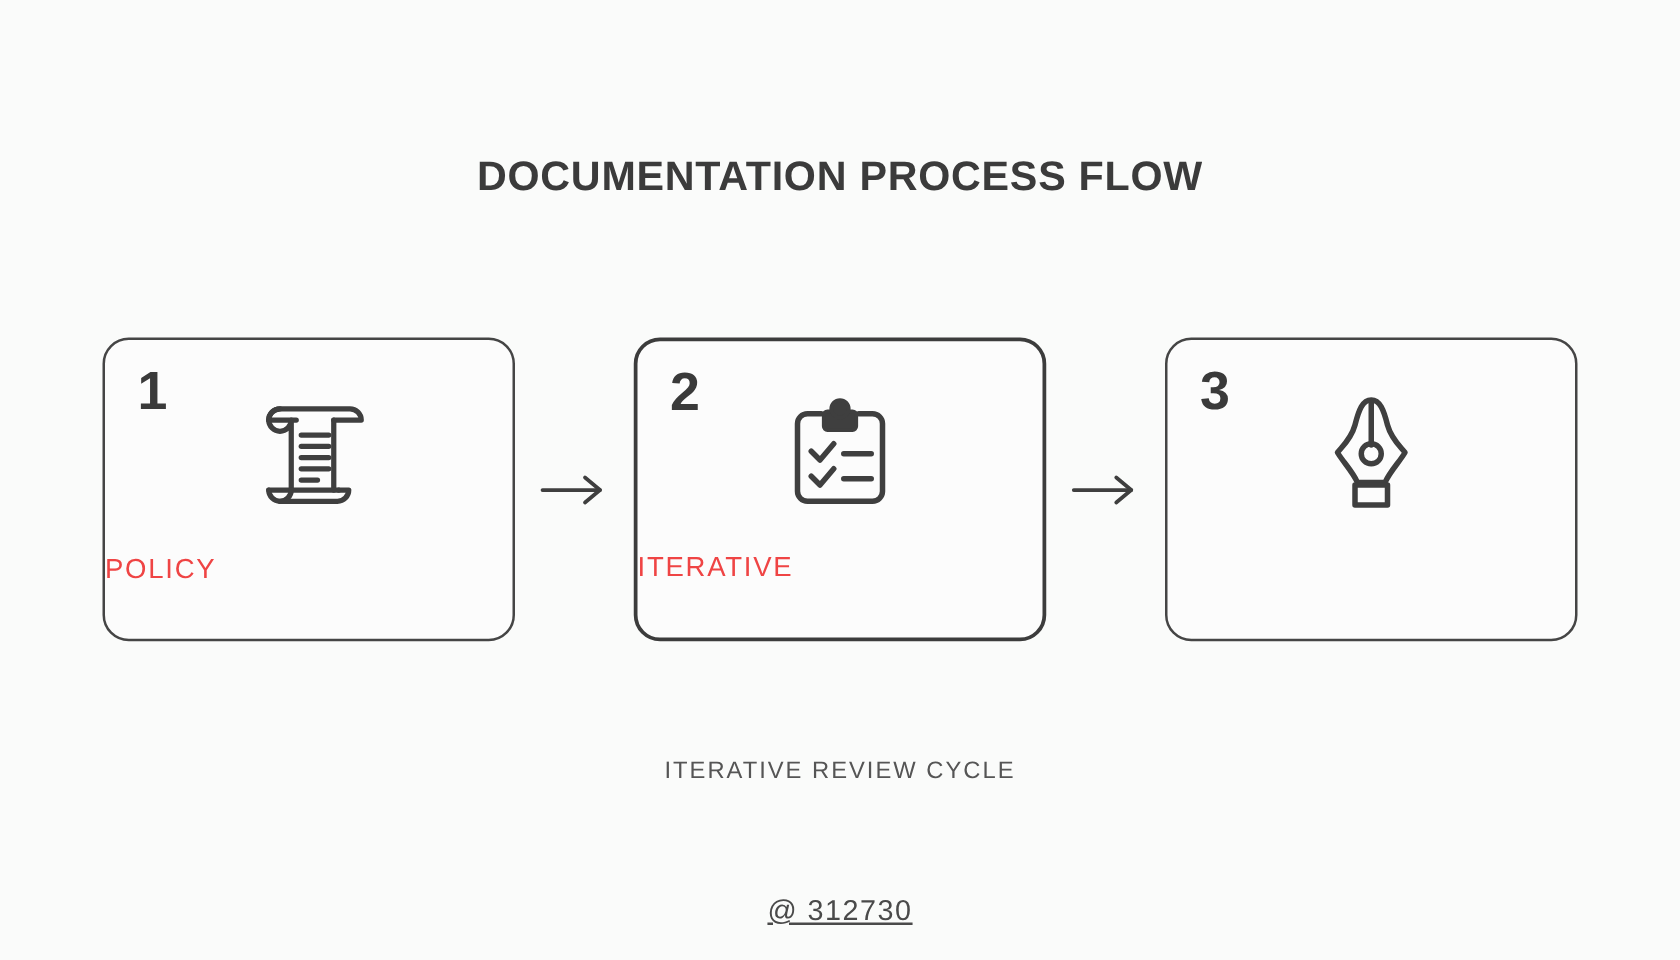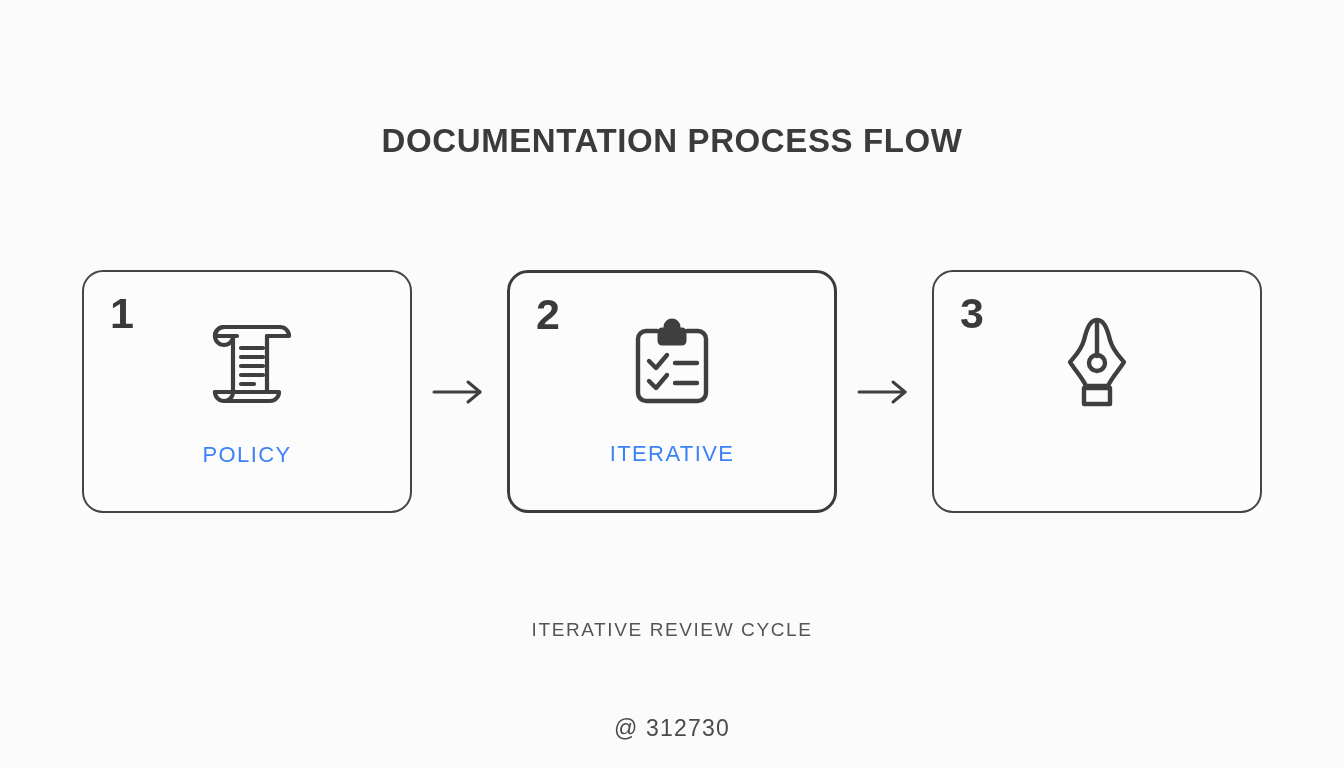--- a/index.html
+++ b/index.html
@@ -82,23 +82,22 @@
     justify-content: center;
     align-items: center;
     height: 100px;
   }
 
   .step-label {
     position: absolute;
     bottom: 43px;
     left: 0;
     width: 100%;
-    text-align: center;
     font-size: 22px;
-    color: #3b82f6;
+    color: #ef4444;
     letter-spacing: 1.4px;
     white-space: nowrap;
   }
 
   .arrow {
     flex: 0 0 auto;
     width: 64px;
     height: 40px;
     display: flex;
     align-items: center;
@@ -109,34 +108,34 @@
   .caption {
     position: absolute;
     top: 606px;
     left: 0;
     width: 1344px;
     text-align: center;
     font-size: 19px;
     color: #555555;
     letter-spacing: 1.6px;
     white-space: nowrap;
-    margin-top: 13px;
   }
 
   
   .footer {
     position: absolute;
     top: 715px;
     left: 0;
     width: 1344px;
     text-align: center;
     font-size: 23px;
     color: #4a4a4a;
     letter-spacing: 1.2px;
     white-space: nowrap;
+    text-decoration: underline;
   }
 </style>
 </head>
 <body>
 
 <div class="slide">
 
   <div class="title">DOCUMENTATION PROCESS FLOW</div>
 
   <div class="flow-row">

